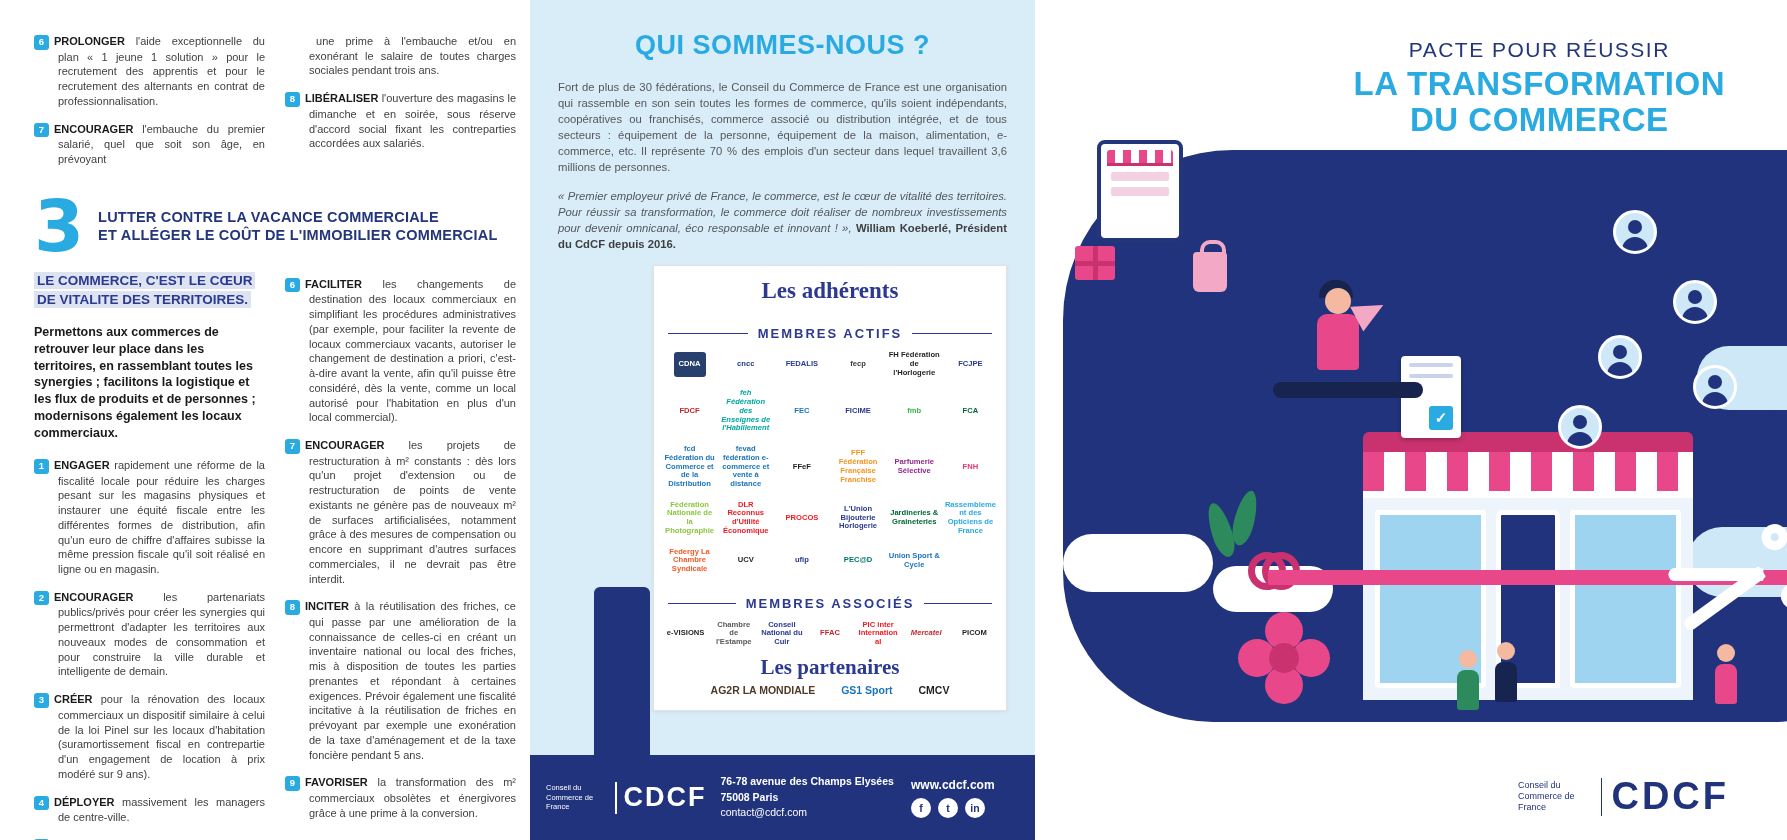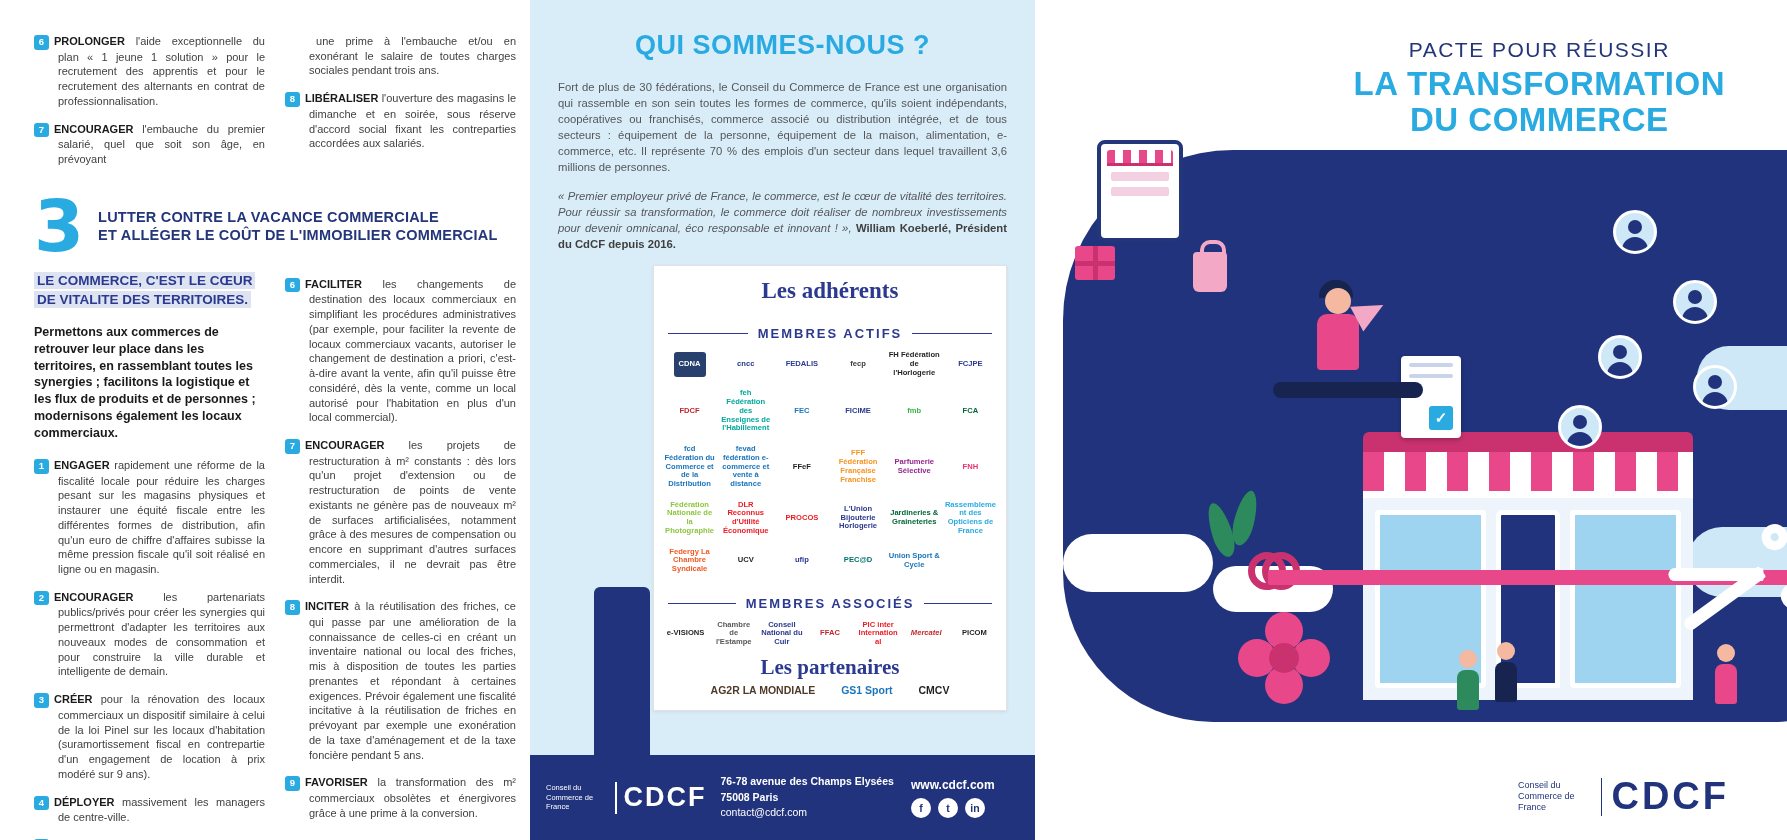--- a/index.html
+++ b/index.html
@@ -286,21 +286,21 @@
         </div>
       <div class="logo-grid">
 
       <div class="logo logo-badge" style="color: rgb(255, 255, 255); background: rgb(39, 64, 110);">CDNA</div>
           <div class="logo" style="color: rgb(34, 58, 126);">cncc</div>
           <div class="logo" style="color: rgb(43, 57, 144); text-align: center;">FEDALIS</div>
           <div class="logo" style="color: rgb(60, 60, 59);">fecp</div>
           <div class="logo" style="color: rgb(35, 31, 32); text-align: center;">FH Fédération de l'Horlogerie</div>
           <div class="logo" style="color: rgb(43, 57, 144);">FCJPE</div>
           <div class="logo" style="color: rgb(193, 39, 45);">FDCF</div>
-          <div class="logo" style="color: rgb(0, 169, 157);">feh Fédération des Enseignes de l'Habillement</div>
+          <div class="logo" style="color: rgb(0, 169, 157); font-style: italic;">feh Fédération des Enseignes de l'Habillement</div>
           <div class="logo" style="color: rgb(27, 117, 187);">FEC</div>
           <div class="logo" style="color: rgb(43, 57, 144);">FICIME</div>
           <div class="logo" style="color: rgb(57, 181, 74);">fmb</div>
           <div class="logo" style="color: rgb(0, 104, 55);">FCA</div>
           <div class="logo" style="color: rgb(27, 117, 187);">fcd Fédération du Commerce et de la Distribution</div>
           <div class="logo" style="color: rgb(27, 117, 187);">fevad fédération e-commerce et vente à distance</div>
           <div class="logo" style="color: rgb(35, 31, 32);">FFeF</div>
           <div class="logo" style="color: rgb(247, 147, 30);">FFF Fédération Française Franchise</div>
           <div class="logo" style="color: rgb(147, 39, 143);">Parfumerie Sélective</div>
           <div class="logo" style="color: rgb(232, 51, 110);">FNH</div>

